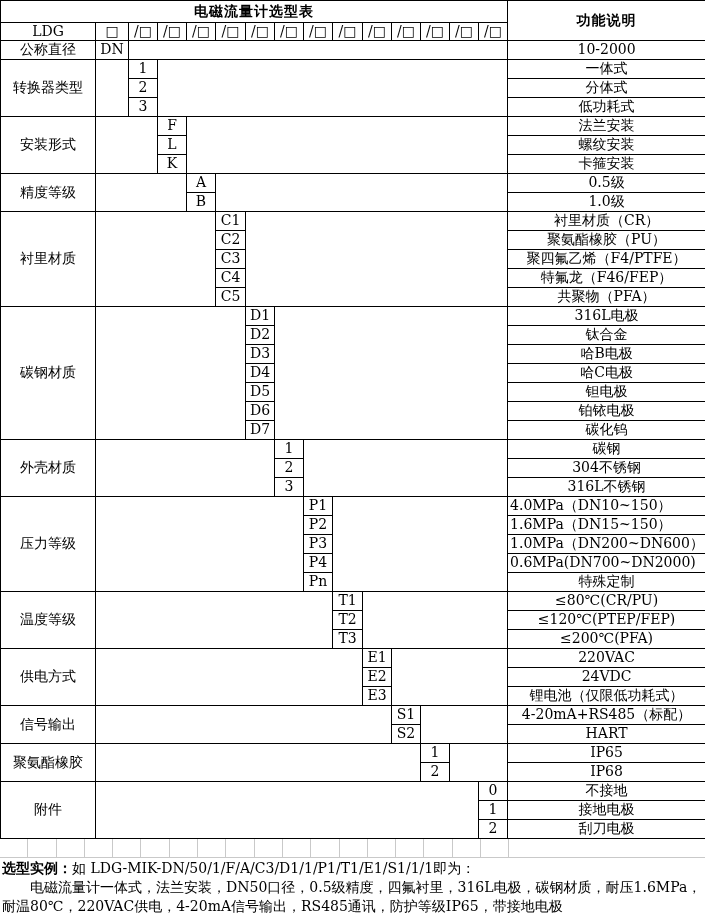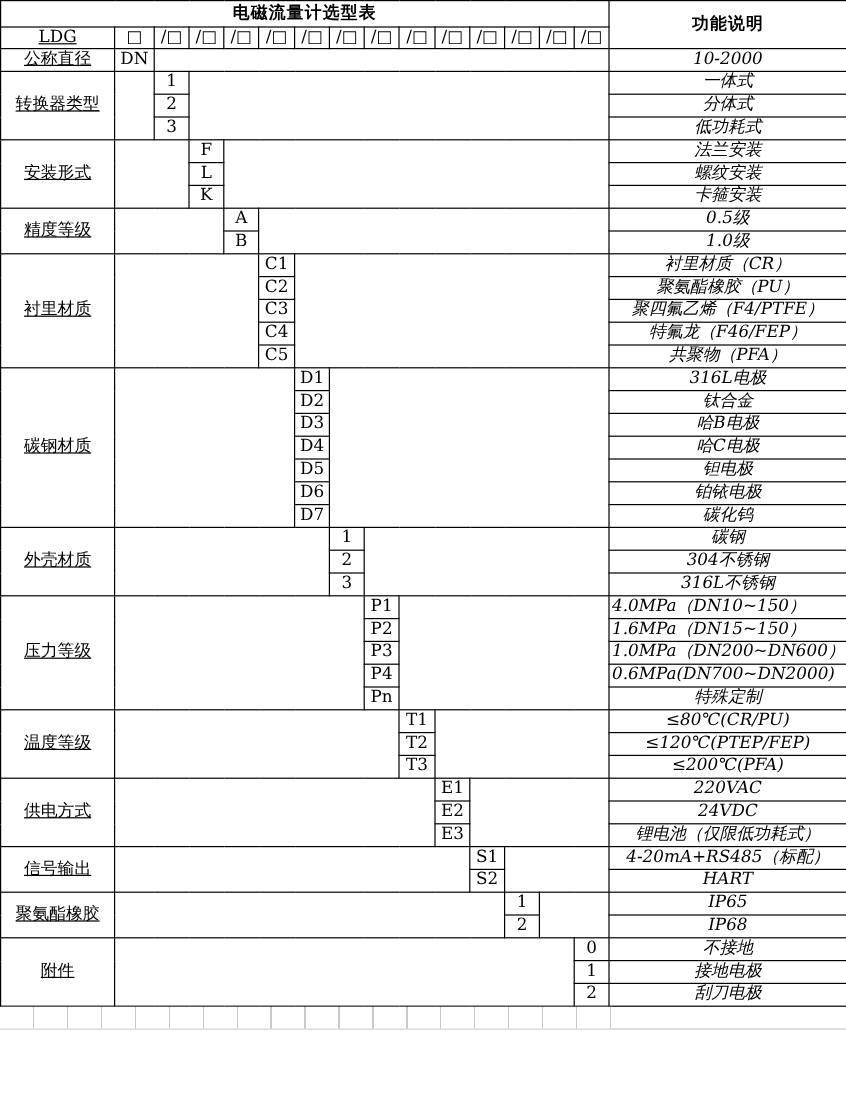--- a/index.html
+++ b/index.html
@@ -4,23 +4,23 @@
 <style>
   html,body{margin:0;padding:0;background:#ffffff;}
   body{width:705px;height:916px;font-family:"DejaVu Serif","DejaVu Sans",serif;color:#000;overflow:hidden;}
   table.sel{border-collapse:collapse;table-layout:fixed;width:705px;}
   table.sel td{border:1px solid #000;padding:0;font-size:14px;text-align:center;vertical-align:middle;overflow:hidden;white-space:nowrap;line-height:1.1;}
   tr{height:19px;}
   tr.title-row{height:22px;font-weight:bold;}
   tr.ldg-row{height:18px;}
   td.title{font-size:15px;letter-spacing:1px;}
   td.funchead{font-size:15px;letter-spacing:1px;}
-  td.lbl{text-align:left;padding-left:8px;font-size:15px;text-decoration:underline;}
+  td.lbl{text-align:left;padding-left:8px;font-size:15px;}
   td.code{font-size:13px;}
-  td.func{font-size:14px;font-style:italic;}
+  td.func{font-size:14px;}
   td.func.left{text-align:left;padding-left:2px;}
   td.blank{background:#fff;}
   .gridrow{width:705px;height:18px;border-bottom:1px solid #c9c9c9;}
   .gridrow .gridlines{width:510px;height:100%;
     background:repeating-linear-gradient(to right,#fff 0px,#fff 27.3px,#c9c9c9 27.3px,#c9c9c9 28.3px);}
   .example{font-size:14px;line-height:19px;padding:1px 2px 0 2px;}
   .example p{margin:0;}
   .example .lead{font-weight:bold;}
   .example .desc{text-indent:2em;}
 </style>
@@ -276,13 +276,17 @@
         <td class="func">刮刀电极</td>
       </tr>
     </tbody>
 </table>
 
 <div class="gridrow">
   <div class="gridlines"></div>
 </div>
 
 <div class="example">
+  <p>
+    <span class="lead">选型实例：</span><span>如 LDG-MIK-DN/50/1/F/A/C3/D1/1/P1/T1/E1/S1/1/1即为：</span>
+  </p>
+  <p class="desc">电磁流量计一体式，法兰安装，DN50口径，0.5级精度，四氟衬里，316L电极，碳钢材质，耐压1.6MPa，耐温80℃，220VAC供电，4-20mA信号输出，RS485通讯，防护等级IP65，带接地电极</p>
 </div>
 
 </body></html>

